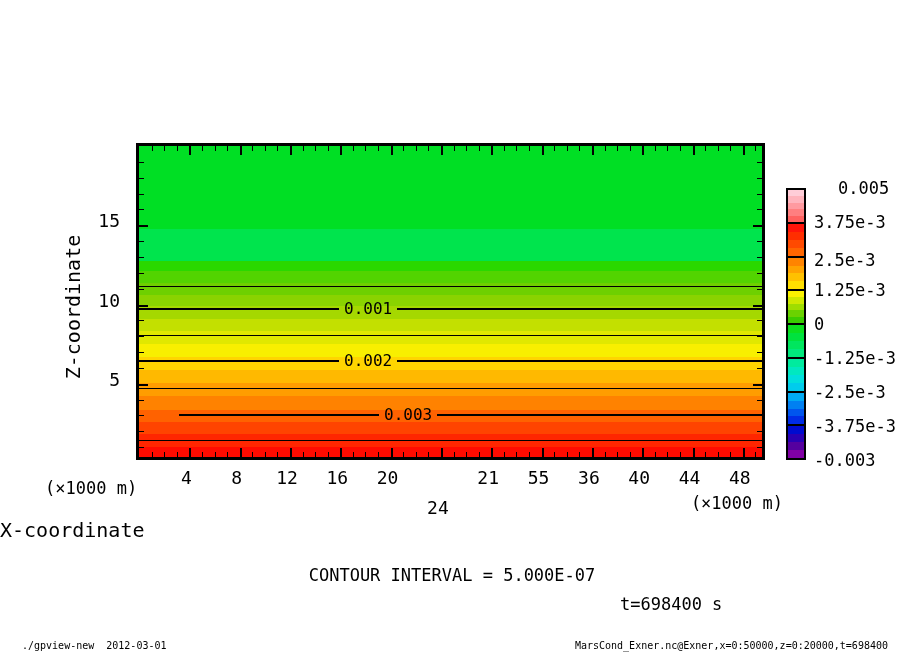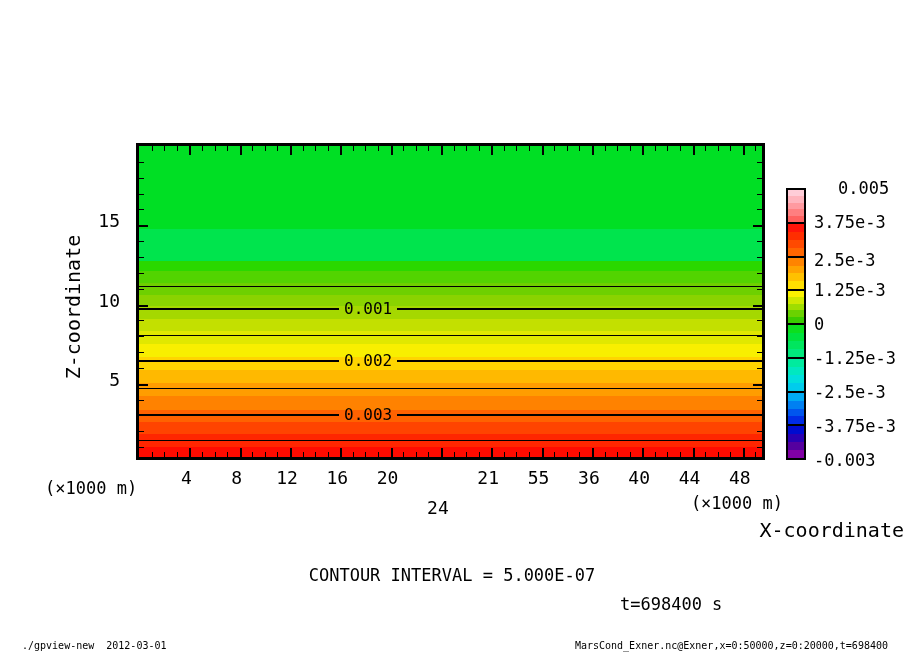--- a/index.html
+++ b/index.html
@@ -4,21 +4,21 @@
 <style>
   html,body{margin:0;padding:0;background:#fff;}
   .canvas{position:relative;width:904px;height:654px;background:#ffffff;overflow:hidden;
           font-family:"DejaVu Sans Mono",monospace;color:#000;}
   .title{position:absolute;left:0;top:78px;width:904px;text-align:center;
          font-size:24px;letter-spacing:0.8px;white-space:pre;}
   .plot{position:absolute;left:136px;top:143px;width:629px;height:317px;
         border:3px solid #000;box-sizing:border-box;}
   .yaxis-label{position:absolute;left:73px;top:307px;font-size:20px;white-space:pre;
                transform:translate(-50%,-50%) rotate(-90deg);}
-  .xaxis-label{position:absolute;left:0;top:518px;width:904px;text-align:right;font-size:20px;}
+  .xaxis-label{position:absolute;left:0;top:518px;width:904px;text-align:left;font-size:20px;}
   .yunit{position:absolute;left:45px;top:478px;font-size:17px;white-space:pre;}
   .xunit{position:absolute;right:121px;top:493px;font-size:17px;white-space:pre;}
   .ci-note{position:absolute;left:0;top:565px;width:904px;text-align:center;font-size:17px;white-space:pre;}
   .t-note{position:absolute;left:620px;top:594px;font-size:17px;white-space:pre;}
   .colorbar{position:absolute;left:786px;top:188px;width:20px;height:272px;
             border:2px solid #000;box-sizing:border-box;display:flex;flex-direction:column;}
   .cbar-cell{flex:1;}
   .cbar-cell + .cbar-cell{border-top:2px solid #000;}
   .cbar-label{position:absolute;left:814px;font-size:17px;transform:translateY(-50%);white-space:pre;}
   .xtick-label{position:absolute;top:467px;font-size:18px;transform:translateX(-50%);}
@@ -41,21 +41,21 @@
         <div class="contour-label">0.001</div>
         <div style="flex: 1 1 0%; height: 2px; background: rgb(0, 0, 0);"></div>
       </div>
       <div style="position: absolute; left: 0px; right: 0px; height: 1px; background: rgb(0, 0, 0); top: 188.9px;"></div>
       <div class="contour-row" style="top: 205.9px;">
         <div style="width: 200px; height: 2px; background: rgb(0, 0, 0);"></div>
         <div class="contour-label">0.002</div>
         <div style="flex: 1 1 0%; height: 2px; background: rgb(0, 0, 0);"></div>
       </div>
       <div style="position: absolute; left: 0px; right: 0px; height: 1px; background: rgb(0, 0, 0); top: 241.9px;"></div>
-      <div class="contour-row" style="top: 260.1px;">
+      <div class="contour-row" style="top: 260.1px; padding-left: 40px;">
         <div style="width: 200px; height: 2px; background: rgb(0, 0, 0);"></div>
         <div class="contour-label">0.003</div>
         <div style="flex: 1 1 0%; height: 2px; background: rgb(0, 0, 0);"></div>
       </div>
       <div style="position: absolute; left: 0px; right: 0px; height: 1px; background: rgb(0, 0, 0); top: 293.9px;"></div>
       <div style="position: absolute; top: 0px; left: 12.6px; width: 1px; height: 5px; background: rgb(0, 0, 0);"></div>
       <div style="position: absolute; bottom: 0px; left: 12.6px; width: 1px; height: 5px; background: rgb(0, 0, 0);"></div>
       <div style="position: absolute; top: 0px; left: 25.2px; width: 1px; height: 5px; background: rgb(0, 0, 0);"></div>
       <div style="position: absolute; bottom: 0px; left: 25.2px; width: 1px; height: 5px; background: rgb(0, 0, 0);"></div>
       <div style="position: absolute; top: 0px; left: 37.7px; width: 1px; height: 5px; background: rgb(0, 0, 0);"></div>

